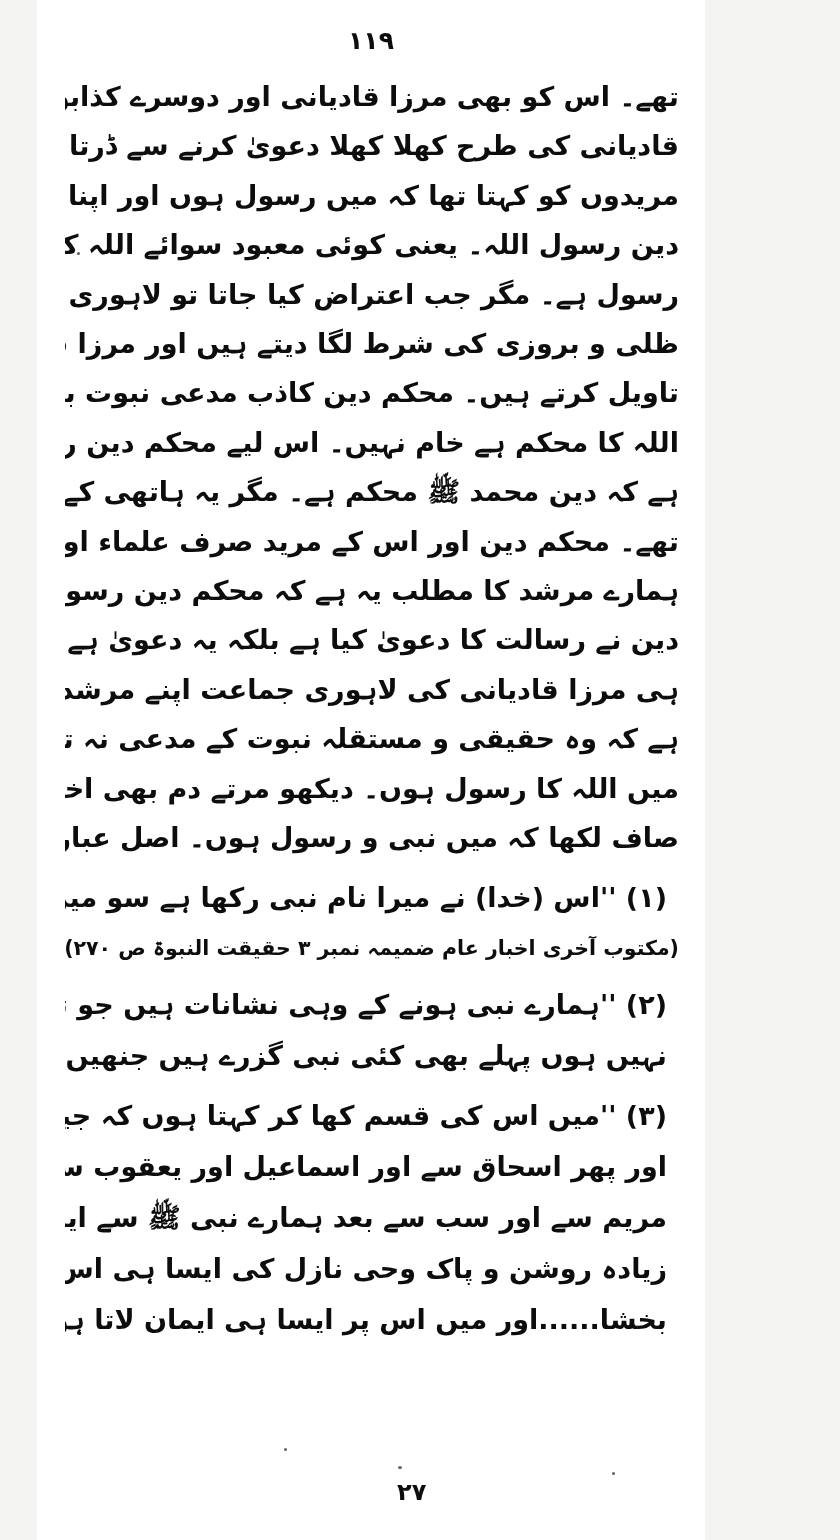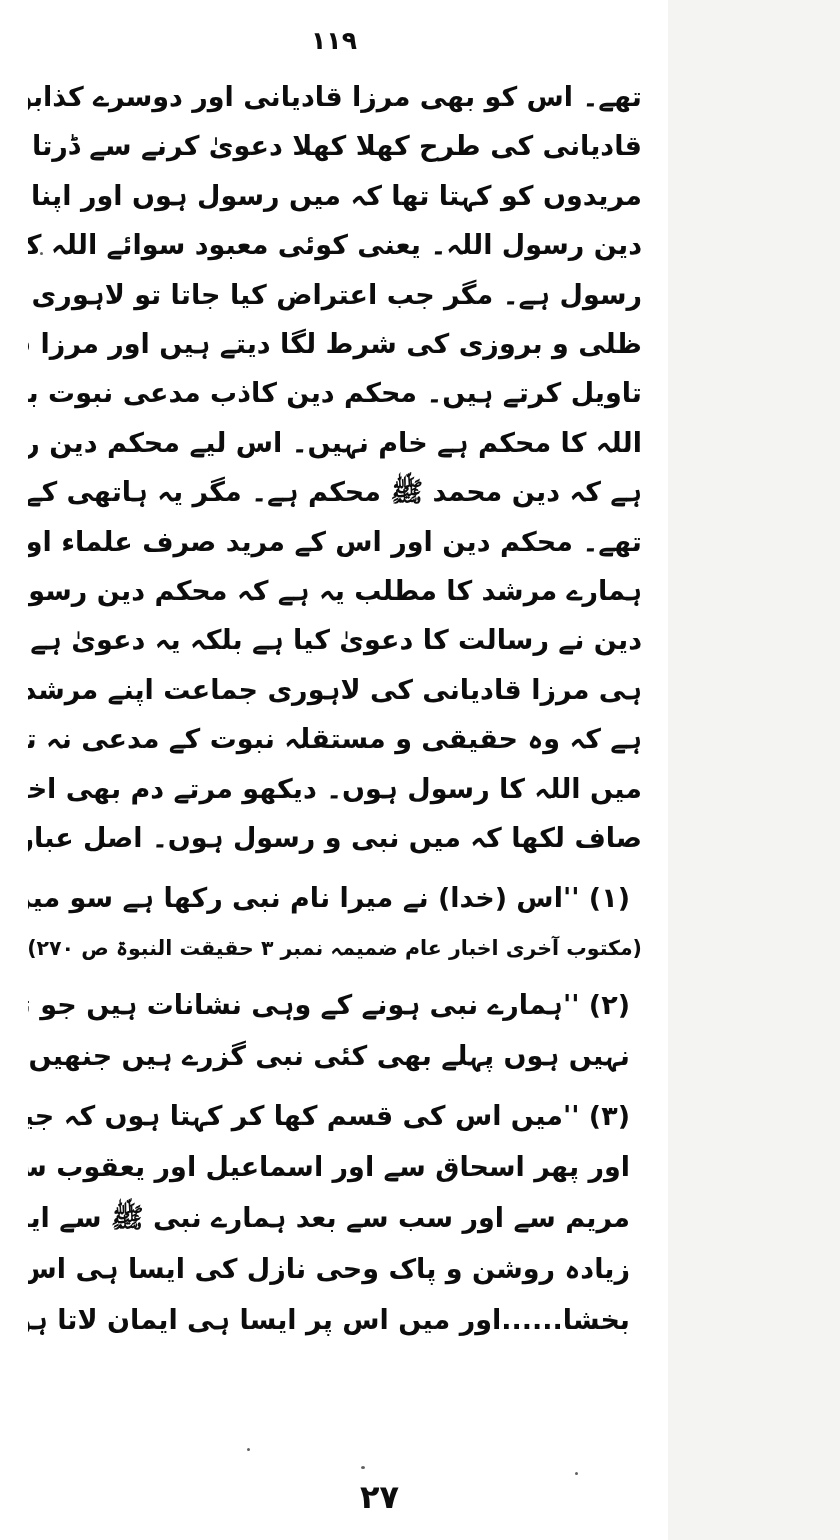--- a/index.html
+++ b/index.html
@@ -3,21 +3,21 @@
 <meta charset="utf-8">
 <style>
   html,body{margin:0;padding:0;}
   body{
     width:840px;height:1540px;
     background:#f4f4f2;
     font-family:"DejaVu Sans", sans-serif;
   }
   .sheet{
     position:relative;width:668px;height:1540px;
-    background:#ffffff;color:#0d0d0d;overflow:hidden;
+    background:#ffffff;color:#0d0d0d;overflow:hidden;margin-left:37px;
   }
   .pageno{
     position:absolute;top:26px;left:0;width:100%;
     text-align:center;font-size:25px;font-weight:700;letter-spacing:3px;
   }
   .textblock{
     position:absolute;top:72px;left:28px;right:26px;
     direction:rtl;font-weight:700;
   }
   .bline{
@@ -34,21 +34,21 @@
     white-space:nowrap;overflow:hidden;
     text-align:right;
   }
   .citation{
     font-size:20.5px;line-height:44px;margin-top:3px;
     text-align:left;font-weight:700;
     white-space:nowrap;overflow:hidden;
   }
   .catchword{
     position:absolute;left:360px;top:1478px;
-    font-size:32px;font-weight:800;letter-spacing:1px;
+    font-size:24px;font-weight:800;letter-spacing:1px;
   }
   .speck{position:absolute;background:#2a2a2a;border-radius:50%;opacity:.75;}
 </style>
 </head>
 <body>
 
 <div class="sheet">
 
   <div class="pageno">۱۱۹</div>
 

